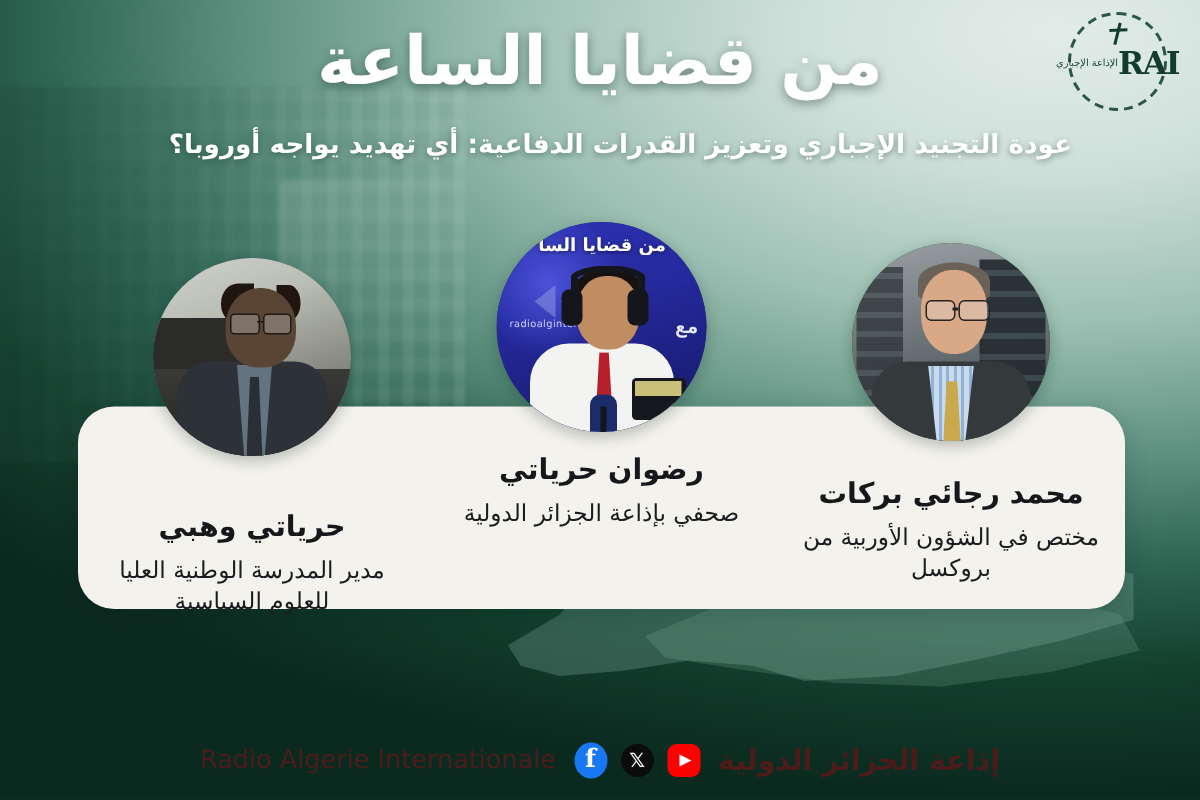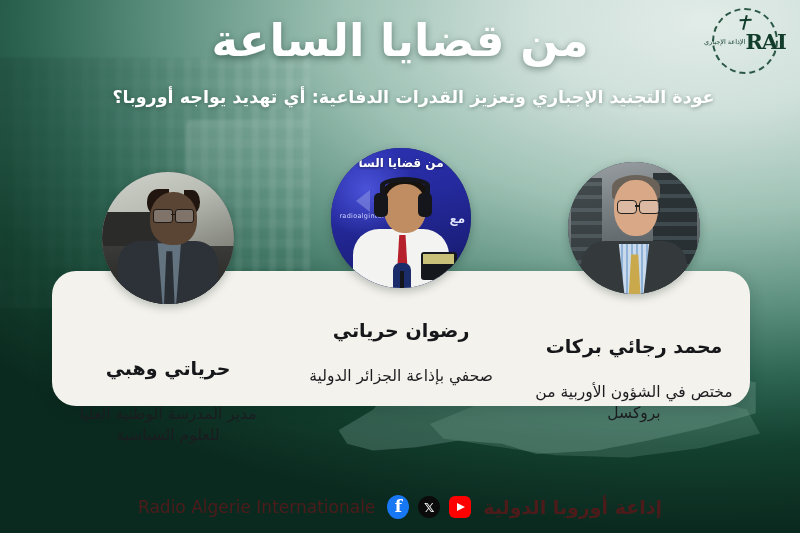--- a/index.html
+++ b/index.html
@@ -93,21 +93,20 @@
   }
 
   
   .guests{
     position:absolute;left:52px;top:150px;width:698px;height:256px;
     display:flex;justify-content:space-between;align-items:flex-start;
   }
   .guest{
     width:232px;display:flex;flex-direction:column;align-items:center;
     position:relative;
-    gap:17px;
   }
   .guest.left{margin-top:22px;}
   .guest.center{margin-top:-2px;}
   .guest.right{margin-top:12px;}
 
   .avatar{
     width:132px;height:132px;border-radius:50%;overflow:hidden;position:relative;
     box-shadow:0 3px 10px rgba(6,32,24,.28);
     background:#30404a;
   }
@@ -274,21 +273,21 @@
           <div class="av1-gl-r"></div>
           <div class="av1-gl-b"></div>
       </div>
       <div class="guest-name">حرياتي وهبي</div>
       <div class="guest-role">مدير المدرسة الوطنية العليا للعلوم السياسية</div>
     </div>
 
   </div>
 
   <div class="footer">
-    <span class="footer-ar">إذاعة أوروبا الدولية</span>
+    <span class="footer-ar">إذاعة الجزائر الدولية</span>
     <span class="socials">
       <span class="s-ic s-fb">f</span>
       <span class="s-ic s-x">𝕏</span>
       <span class="s-ic s-yt">
           <span class="tri"></span>
         </span>
     </span>
     <span class="footer-en">Radio Algerie Internationale</span>
   </div>
 

